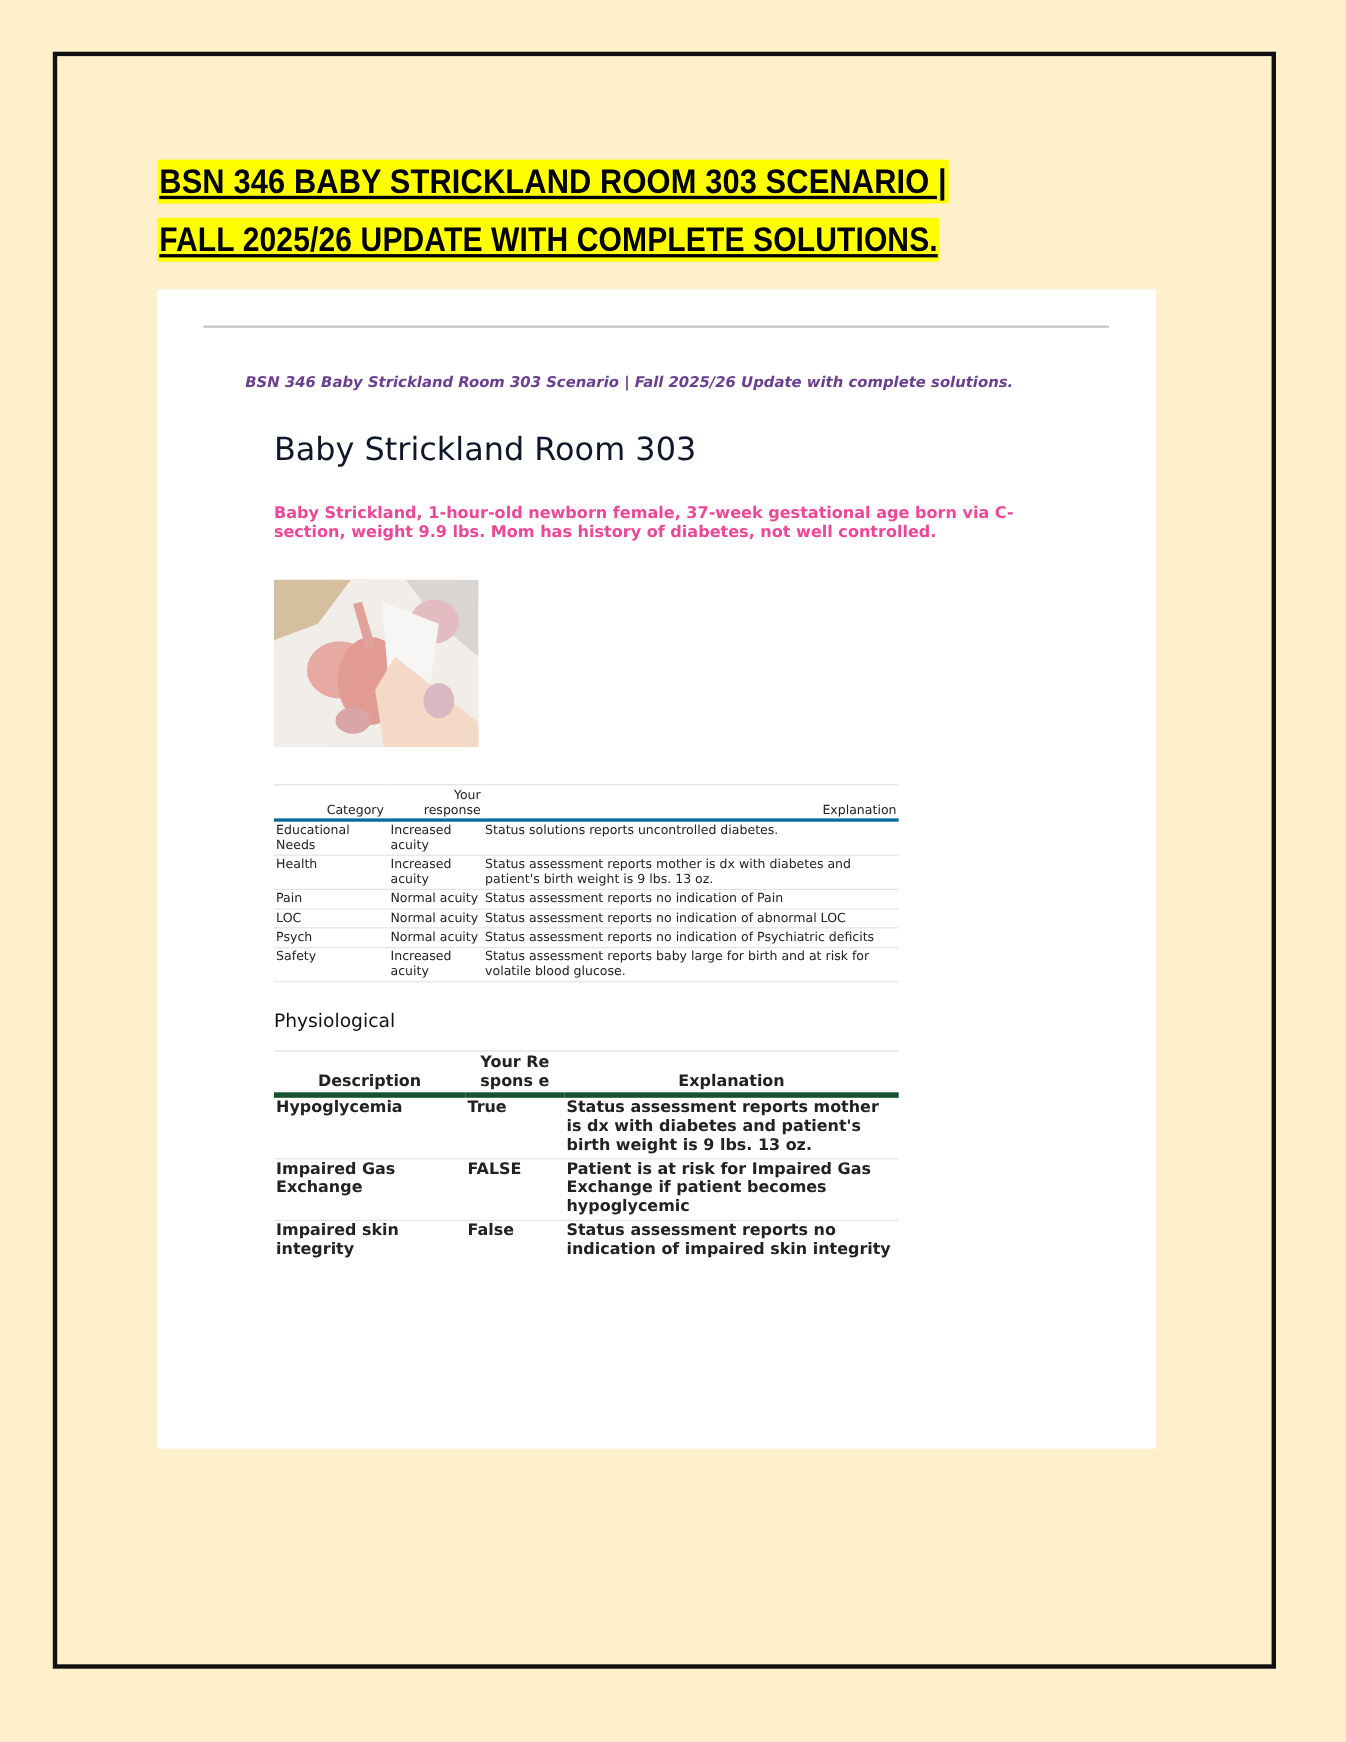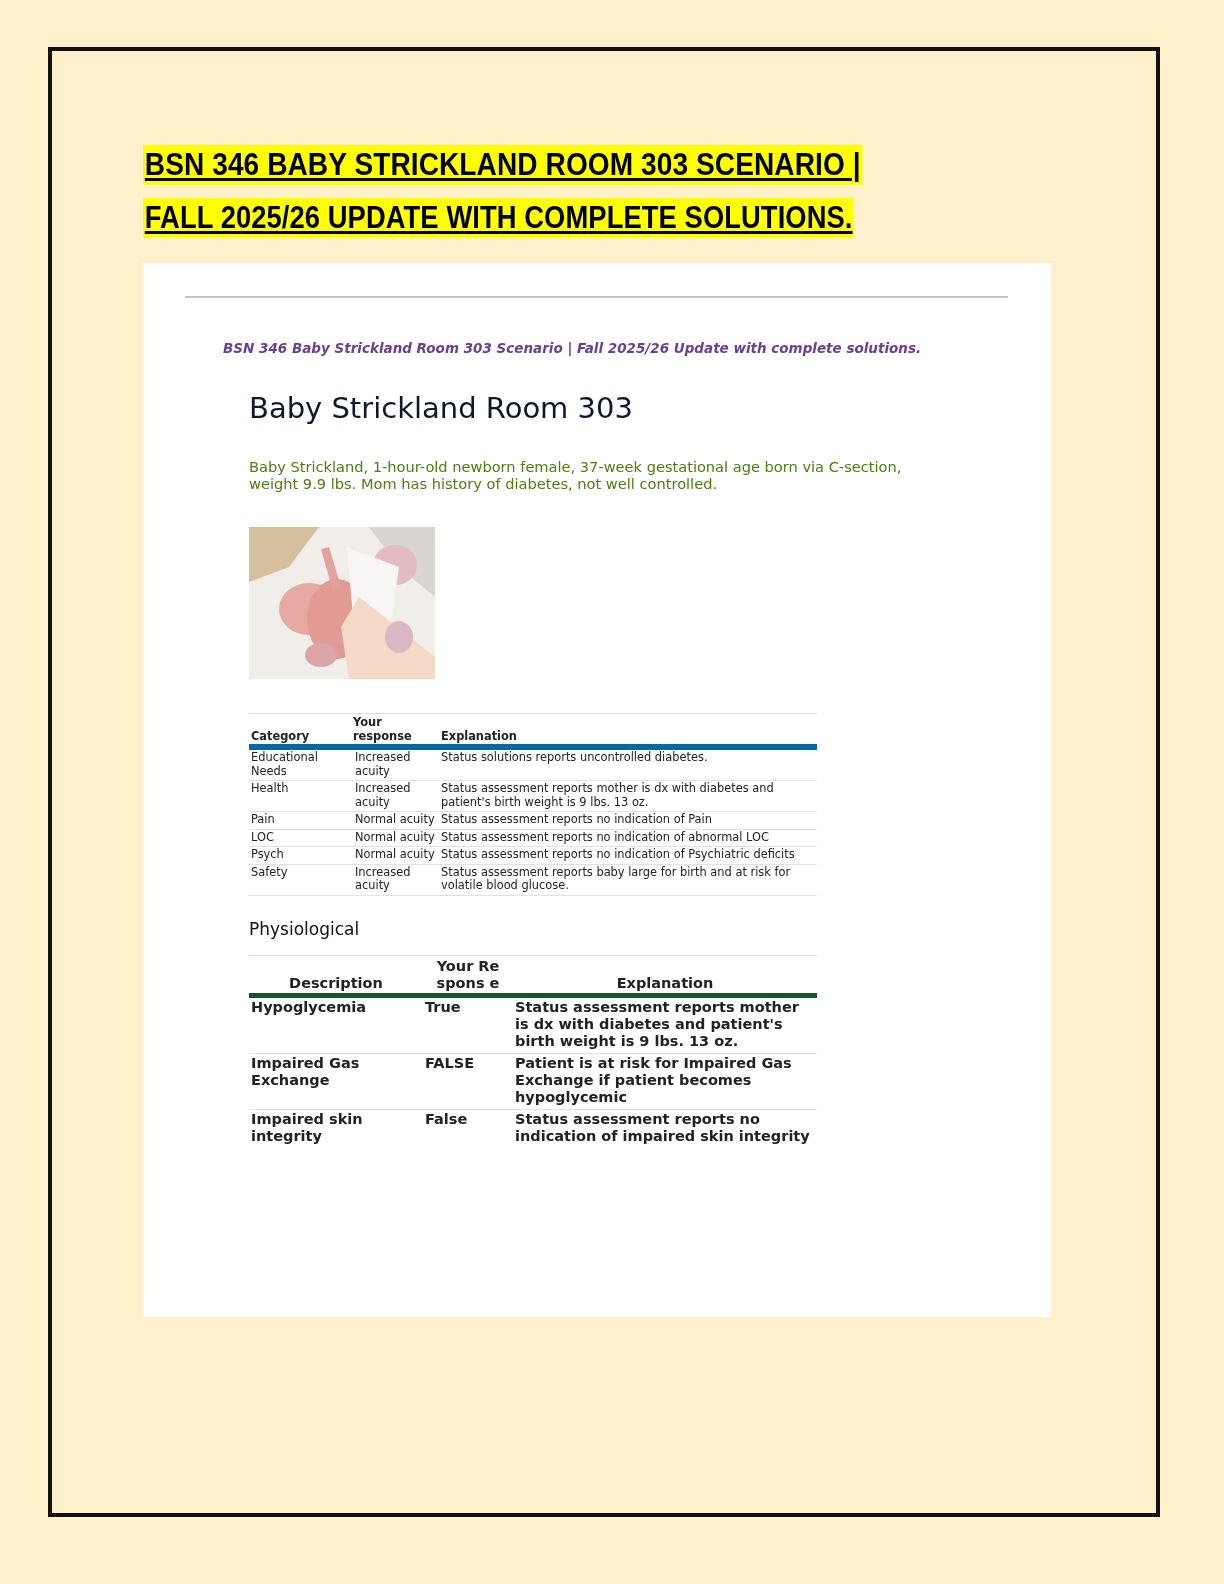--- a/index.html
+++ b/index.html
@@ -66,22 +66,23 @@
     color: #0f172a;
     font-weight: normal;
     margin: 0;
   }
   .intro {
     position: absolute;
     left: 106px; top: 195px;
     width: 680px;
     font-size: 14.6px;
     line-height: 17px;
-    color: #4d7c0f;
+    color: #ec4899;
     margin: 0;
+    font-weight: bold;
   }
   .photo {
     position: absolute;
     left: 106px; top: 264px;
     width: 186px; height: 152px;
     overflow: hidden;
     background: linear-gradient(160deg, #d9c6a9 0%, #efe6dd 30%, #f4f0ee 60%, #e8e2e0 100%);
   }
   .score {
     position: absolute;
@@ -93,25 +94,25 @@
   table { border-collapse: collapse; color: #222; }
   .eval-table {
     position: absolute;
     left: 106px; top: 450px;
     width: 568px;
     font-size: 11.4px;
     line-height: 13.5px;
     border-top: 1px solid #ddd;
   }
   .eval-table th {
-    font-weight: bold;
-    text-align: left;
+    font-weight: normal;
+    text-align: right;
     vertical-align: bottom;
     padding: 2px 2px 1px;
-    border-bottom: 6px solid #0369a1;
+    border-bottom: 3px solid #0369a1;
   }
   .eval-table td {
     vertical-align: top;
     padding: 1px 2px 2px;
     border-bottom: 1px solid #e2e2e2;
     text-align: left;
   }
   .eval-table td.resp { padding-left: 4px; }
   .phys-heading {
     position: absolute;

